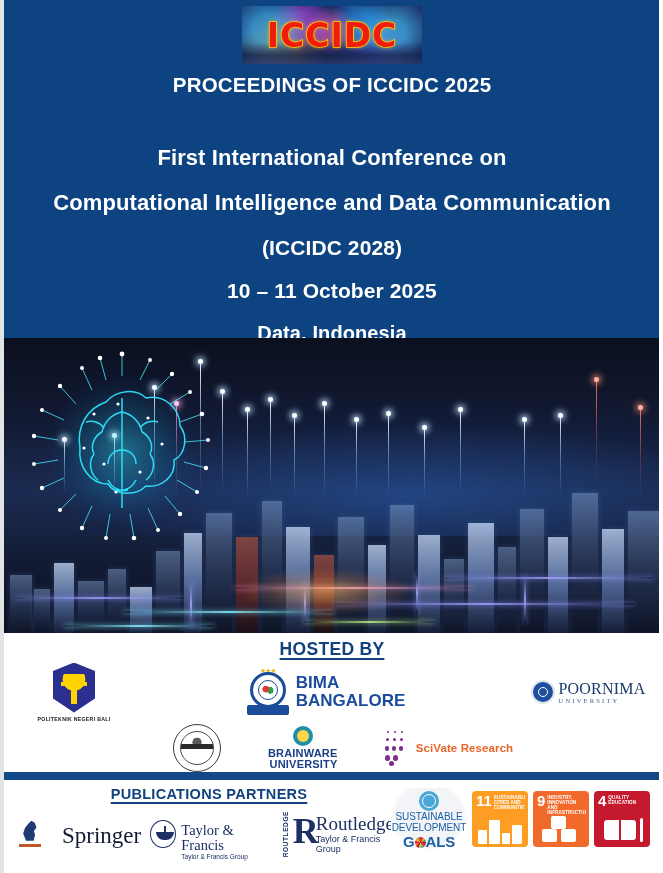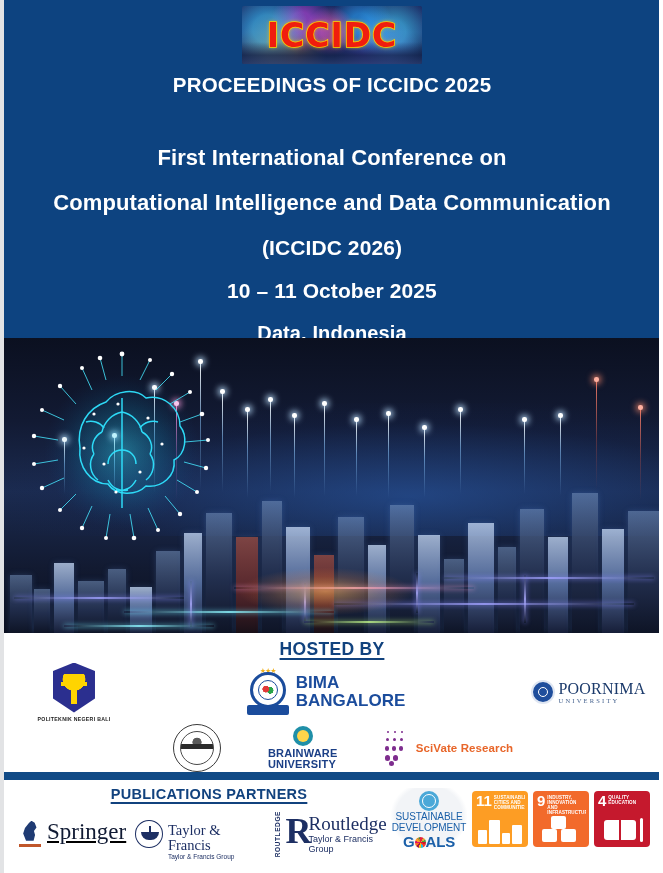--- a/index.html
+++ b/index.html
@@ -275,21 +275,21 @@
   .seal-circ { width: 48px; height: 48px; border-radius: 50%; border: 1.6px solid #3a3a3a; position: relative; background: #fff; }
   .seal-circ::after {
     content: ""; position: absolute; left: 6px; top: 6px; right: 6px; bottom: 6px;
     border-radius: 50%; border: 1.2px solid #4a4a4a;
     background:
       linear-gradient(180deg, transparent 0 38%, #2b2b2b 38% 52%, transparent 52%),
       radial-gradient(circle at 50% 32%, #5a5a5a 0 16%, transparent 18%);
   }
 
   
-  .brainware { text-align: left; width: 96px; }
+  .brainware { text-align: right; width: 96px; }
   .brainware .mark {
     width: 20px; height: 20px; margin: 0 auto 2px auto; border-radius: 50%;
     background: #1f8fa8; position: relative;
   }
   .brainware .mark::after {
     content: ""; position: absolute; left: 4px; top: 4px; right: 4px; bottom: 4px;
     border-radius: 50%; background: #ffd54a;
   }
   .brainware .nm { font-size: 11px; font-weight: 700; color: #1b3f86; line-height: 1.02; letter-spacing: .2px; }
 
@@ -319,21 +319,21 @@
   }
   .pubs-left { position: absolute; left: 15px; top: 6px; width: 380px; }
   .pubs-title {
     text-align: center;
     color: #11427e; font-weight: 700; font-size: 14.5px; letter-spacing: .3px;
     text-decoration: underline; text-underline-offset: 3px; text-decoration-thickness: 2px;
     margin-bottom: 5px;
   }
   .pubs-row { display: flex; align-items: center; justify-content: center; gap: 9px; }
 
-  .springer { display: flex; align-items: flex-start; gap: 6px; text-decoration: underline; }
+  .springer { display: flex; align-items: flex-end; gap: 21px; }
   .springer .horse {
     width: 22px; height: 26px; position: relative;
   }
   .springer .horse .knight {
     position: absolute; left: 2px; top: 0; width: 18px; height: 20px;
     background: #1f3b73;
     clip-path: polygon(28% 100%, 12% 64%, 22% 36%, 44% 12%, 58% 0%, 76% 10%, 86% 34%, 72% 52%, 78% 72%, 70% 100%);
   }
   .springer .horse .base { position: absolute; left: 0; bottom: 0; width: 22px; height: 3px; background: #c0562a; }
   .springer .nm { font-family: "Liberation Serif", serif; font-size: 23px; color: #101a33; line-height: .95; }
@@ -409,21 +409,21 @@
   <div class="header">
 
     <div class="logo-badge">
       <div class="logo-text">ICCIDC</div>
     </div>
 
     <div class="proceedings">PROCEEDINGS OF ICCIDC 2025</div>
 
     <div class="conf-line conf-l1">First International Conference on</div>
     <div class="conf-line conf-l2">Computational Intelligence and Data Communication</div>
-    <div class="conf-line conf-l3">(ICCIDC 2026)</div>
+    <div class="conf-line conf-l3">(ICCIDC 2028)</div>
     <div class="conf-line conf-l4">10 – 11 October 2025</div>
     <div class="conf-line conf-l5">Data, Indonesia</div>
   </div>
 
   <div class="hero">
     <div class="sky-glow"></div>
 
     <div class="skyline">
 
       <div class="beam" style="left:150px;top:-62px;height:105px;"></div>

